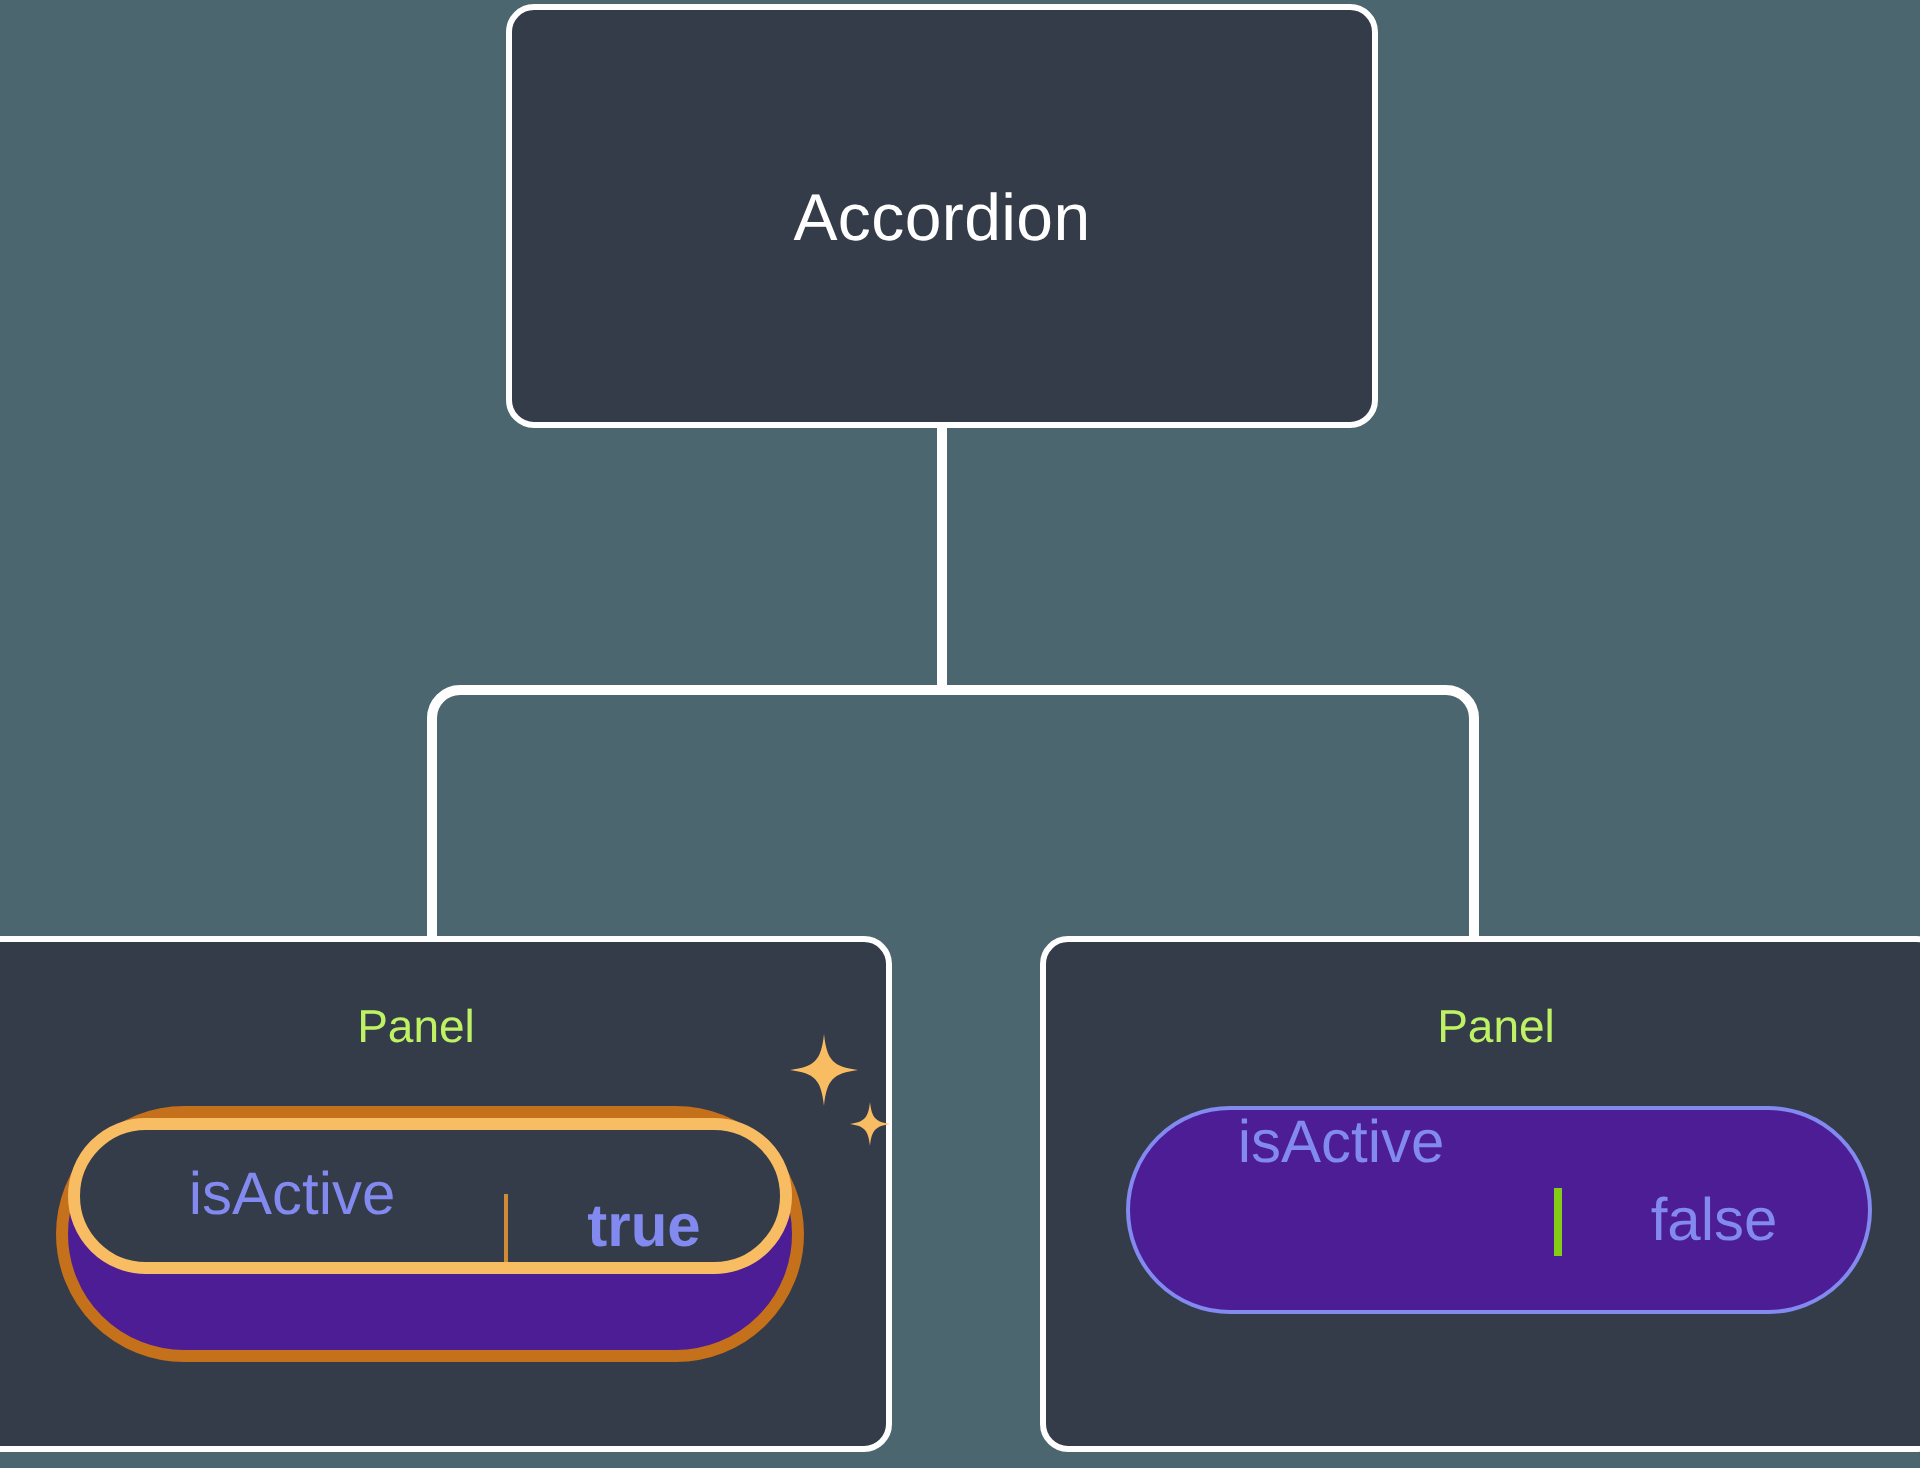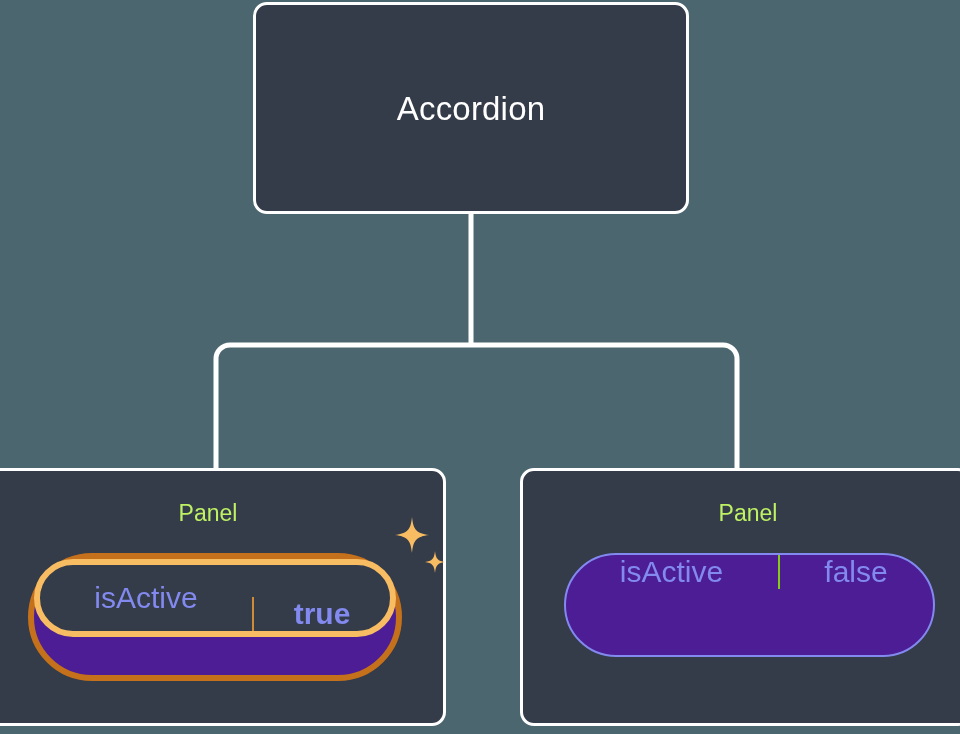--- a/index.html
+++ b/index.html
@@ -100,21 +100,22 @@
     display: flex;
     align-items: center;
     justify-content: center;
     color: #8289ef;
     font-size: 30px;
     font-weight: 400;
   }
   .pill.plain .pill-key { width: 212px; }
   .pill.plain .pill-val {
     width: 153px;
-    border-left: 2px solid #84cc16;
+    border-left: 4px solid #84cc16;
+    margin-top: 39px;
   }
 
   
   .pill.highlight {
     height: 128px;
     border: 6px solid #c5701a;
     padding: 0;
   }
   .pill.highlight .ring-inner {
     box-sizing: border-box;

